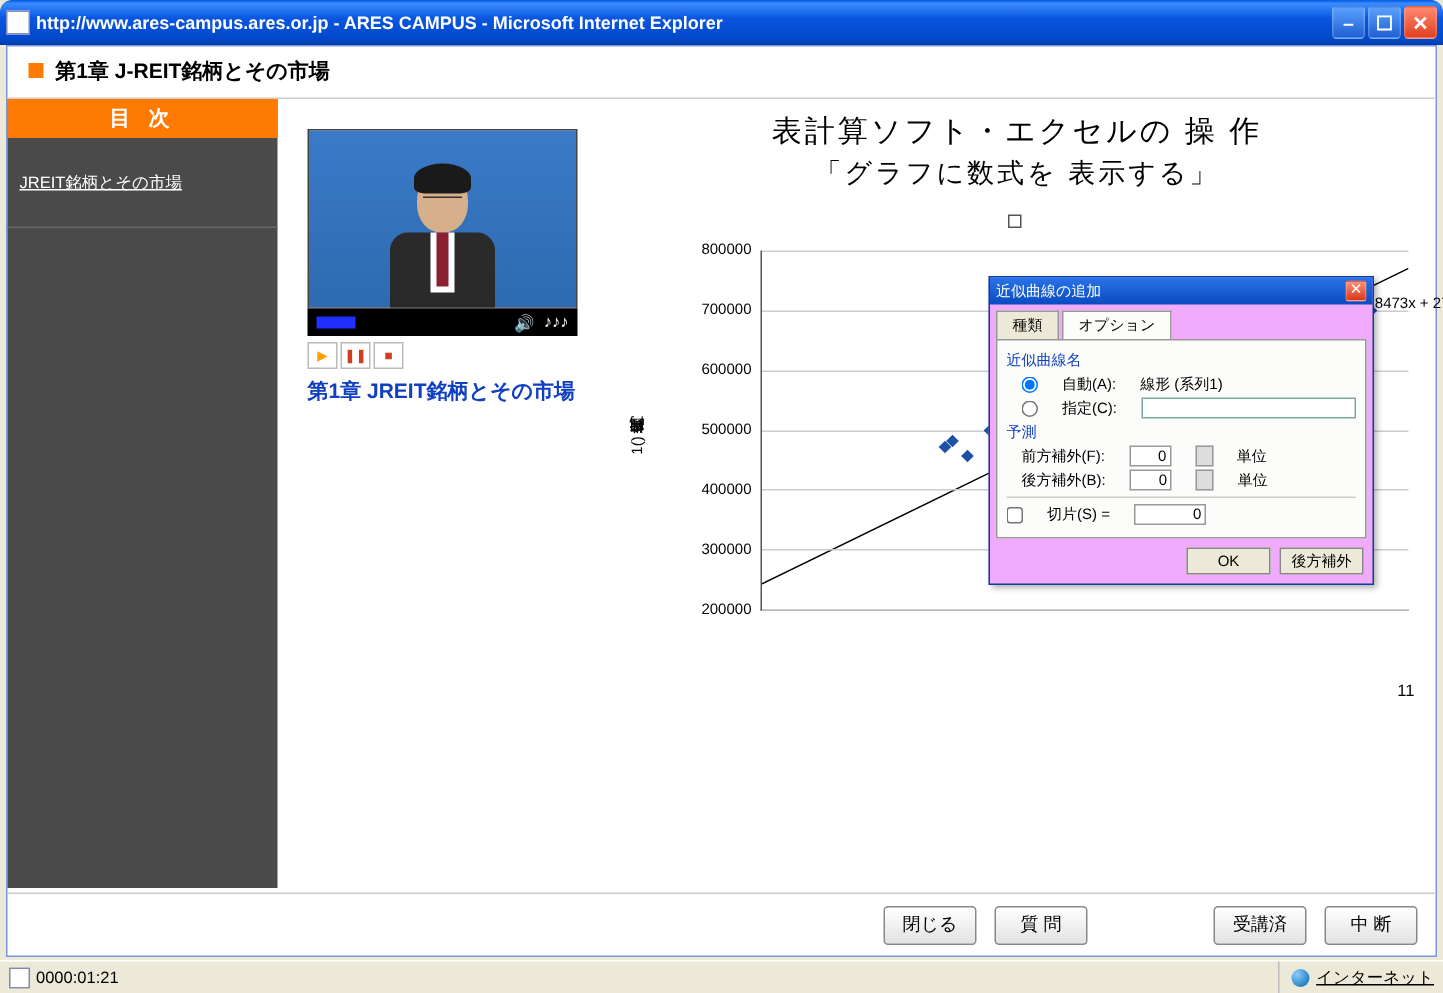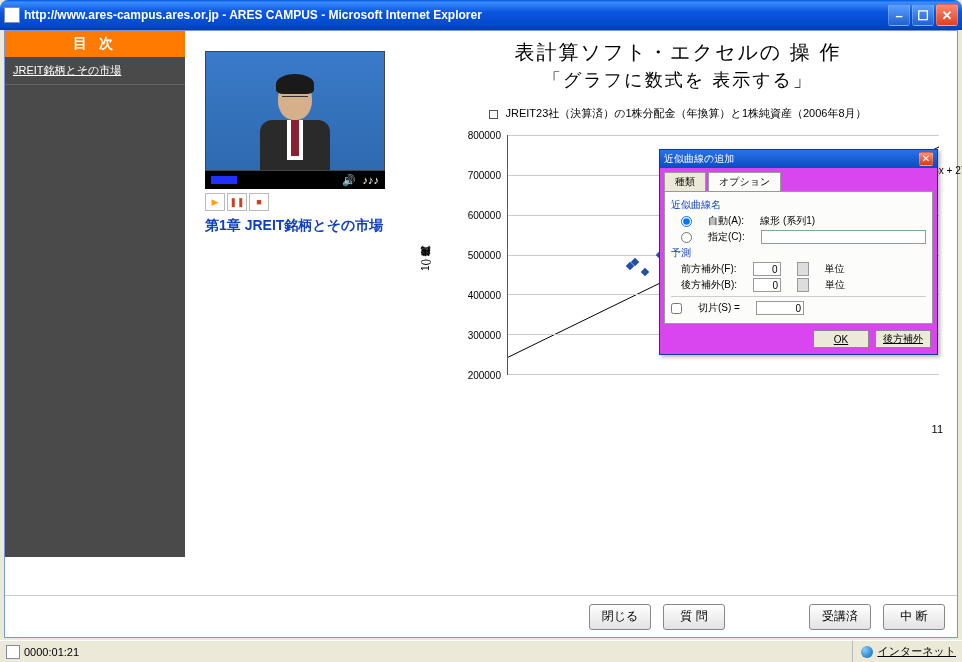--- a/index.html
+++ b/index.html
@@ -18,21 +18,21 @@
 .outer { position: absolute; top: 30px; left: 4px; right: 4px; bottom: 24px; background: #fff; border: 1px solid #7a96df; }
 
 
 .header-strip { border-bottom: 1px solid #ccc; padding: 8px 14px; font-size: 14px; font-weight: bold; }
 .header-strip .orange-sq { display: inline-block; width: 10px; height: 10px; background: #ff7a00; margin-right: 4px; }
 
 
 .body { display: flex; height: calc(100% - 80px); }
 .sidebar { width: 180px; background: #4a4a4a; }
 .toc-header { background: #ff7a00; color: #fff; text-align: center; font-size: 14px; font-weight: bold; padding: 4px 0; letter-spacing: 4px; }
-.toc-link { color: #fff; text-decoration: underline; display: block; padding: 6px 8px; font-size: 11px; border-bottom: 1px solid #666; }
+.toc-link { color: #fff; text-decoration: underline; display: block; padding: 22px 8px; font-size: 11px; border-bottom: 1px solid #666; }
 
 .main { flex: 1; padding: 20px 10px 0 20px; position: relative; }
 
 
 .video-wrap { width: 180px; }
 .video-box { width: 180px; height: 120px; background: linear-gradient(to bottom, #3a7ac8 0%, #2e6ab0 100%); position: relative; border: 1px solid #444; }
 .presenter { position: absolute; bottom: 0; left: 50%; transform: translateX(-50%); width: 80px; height: 100px; }
 .presenter .head { width: 34px; height: 42px; background: #d6b08a; border-radius: 50% 50% 45% 45%; margin: 8px auto 0; position: relative; }
 .presenter .hair { position: absolute; top: -4px; left: -2px; right: -2px; height: 20px; background: #1a1a1a; border-radius: 50% 50% 20% 20%; }
 .presenter .glasses { position: absolute; top: 18px; left: 4px; right: 4px; height: 8px; border-top: 1px solid #333; }
@@ -65,34 +65,34 @@
 .y-ticks { position: absolute; left: 22px; top: 0; bottom: 20px; width: 48px; }
 .y-tick { position: absolute; right: 4px; font-size: 10px; transform: translateY(-50%); padding-left: 36px; }
 .plot { position: absolute; left: 72px; right: 12px; top: 0; bottom: 20px; border-left: 1px solid #555; border-bottom: 1px solid #555; }
 .grid-line { position: absolute; left: 0; right: 0; border-top: 1px solid #ccc; }
 .trendline { position: absolute; }
 .trend-eq { position: absolute; font-size: 10px; }
 .point { position: absolute; width: 6px; height: 6px; background: #1e50a8; transform: translate(-50%, -50%) rotate(45deg); }
 .page-num { position: absolute; right: 8px; bottom: -40px; font-size: 11px; }
 
 
-.xl-dialog { position: absolute; left: 254px; top: 110px; width: 279px; background: #d946ef; border: 1px solid #0a3da0; font-size: 10px; box-shadow: 2px 2px 4px rgba(0,0,0,.3); }
+.xl-dialog { position: absolute; left: 254px; top: 110px; width: 257px; background: #f0abfc; border: 1px solid #0a3da0; font-size: 10px; box-shadow: 2px 2px 4px rgba(0,0,0,.3); }
 .xl-title { height: 18px; background: linear-gradient(to bottom, #2a72e8, #0a4bc0); color: #fff; display: flex; align-items: center; padding: 0 4px; font-size: 10px; }
 .xl-title .x { margin-left: auto; width: 14px; height: 14px; background: linear-gradient(to bottom,#ff9078,#d83818); color: #fff; text-align: center; border: 1px solid #fff3; line-height: 12px; border-radius: 2px; cursor: pointer; }
 .xl-tabs { display: flex; padding: 4px 4px 0; gap: 2px; }
 .xl-tab { padding: 2px 10px; background: #ece9d8; border: 1px solid #999; border-bottom: none; font-size: 10px; }
 .xl-tab.active { background: #fcfcfa; }
 .xl-body { background: #fcfcfa; border: 1px solid #999; margin: 0 4px; padding: 6px; }
 .xl-group-label { color: #1040c0; font-size: 10px; margin-bottom: 2px; }
 .xl-row { display: flex; align-items: center; gap: 16px; margin: 2px 0 2px 10px; font-size: 10px; }
 .xl-row input[type=radio], .xl-row input[type=checkbox] { width: 11px; height: 11px; }
 .xl-text { border: 1px solid #7a9; height: 14px; flex: 1; font-size: 10px; padding: 0 2px; }
 .xl-num { width: 28px; height: 14px; border: 1px solid #999; font-size: 10px; text-align: right; padding-right: 2px; }
 .xl-spin { width: 12px; height: 14px; background: #ddd; border: 1px solid #999; }
-.xl-btns { display: flex; justify-content: flex-end; gap: 6px; padding: 6px; text-decoration: underline; }
+.xl-btns { display: flex; justify-content: flex-end; gap: 6px; padding: 6px; }
 .xl-btn { width: 56px; height: 18px; border: 1px solid #888; background: #ece9d8; font-size: 10px; cursor: pointer; }
 
 
 .footer { position: absolute; left: 0; right: 0; bottom: 0; height: 42px; border-top: 1px solid #ccc; display: flex; align-items: center; padding: 0 12px; gap: 12px; }
 .footer .spacer { flex: 1; }
 .foot-btn { min-width: 62px; height: 26px; border: 1px solid #888; border-radius: 3px; background: linear-gradient(to bottom, #fff, #e2e2e2); font-size: 12px; cursor: pointer; padding: 0 10px; }
 
 
 .status-bar { position: absolute; bottom: 0; left: 0; right: 0; height: 22px; background: #ece9d8; border-top: 1px solid #fff; display: flex; align-items: center; font-size: 11px; padding: 0 6px; }
 .status-bar .ie-icon { width: 14px; height: 14px; border: 1px solid #88a; background: #fff; margin-right: 4px; }
@@ -107,20 +107,24 @@
   <div class="title-text">http://www.ares-campus.ares.or.jp - ARES CAMPUS - Microsoft Internet Explorer</div>
   <div class="win-btns">
     <div class="win-btn win-min">–</div>
     <div class="win-btn win-max">☐</div>
     <div class="win-btn win-close">✕</div>
   </div>
 </div>
 
 <div class="outer">
 
+  <div class="header-strip">
+    <span class="orange-sq"></span>
+    <span>第1章  J-REIT銘柄とその市場</span>
+  </div>
 
   <div class="body">
 
     <div class="sidebar">
       <div class="toc-header">目 次</div>
       <a class="toc-link">JREIT銘柄とその市場</a>
     </div>
 
     <div class="main">
 
@@ -148,21 +152,20 @@
           <div class="play-btn stop">■</div>
         </div>
         <div class="video-caption">第1章  JREIT銘柄とその市場</div>
       </div>
 
       <div class="slide">
         <div class="slide-title">表計算ソフト・エクセルの 操 作</div>
         <div class="slide-subtitle">「グラフに数式を 表示する」</div>
         <div class="chart-caption">
           <span class="sq"></span>
-          <span>JREIT23社（決算済）の1株分配金（年換算）と1株純資産（2006年8月）</span>
         </div>
 
         <div class="chart">
           <div class="y-axis-label">1株純資産(円)</div>
           <div class="y-ticks" id="yticks">
               <div class="y-tick" style="top: 100%;">200000</div>
               <div class="y-tick" style="top: 83.3333%;">300000</div>
               <div class="y-tick" style="top: 66.6667%;">400000</div>
               <div class="y-tick" style="top: 50%;">500000</div>
               <div class="y-tick" style="top: 33.3333%;">600000</div>

